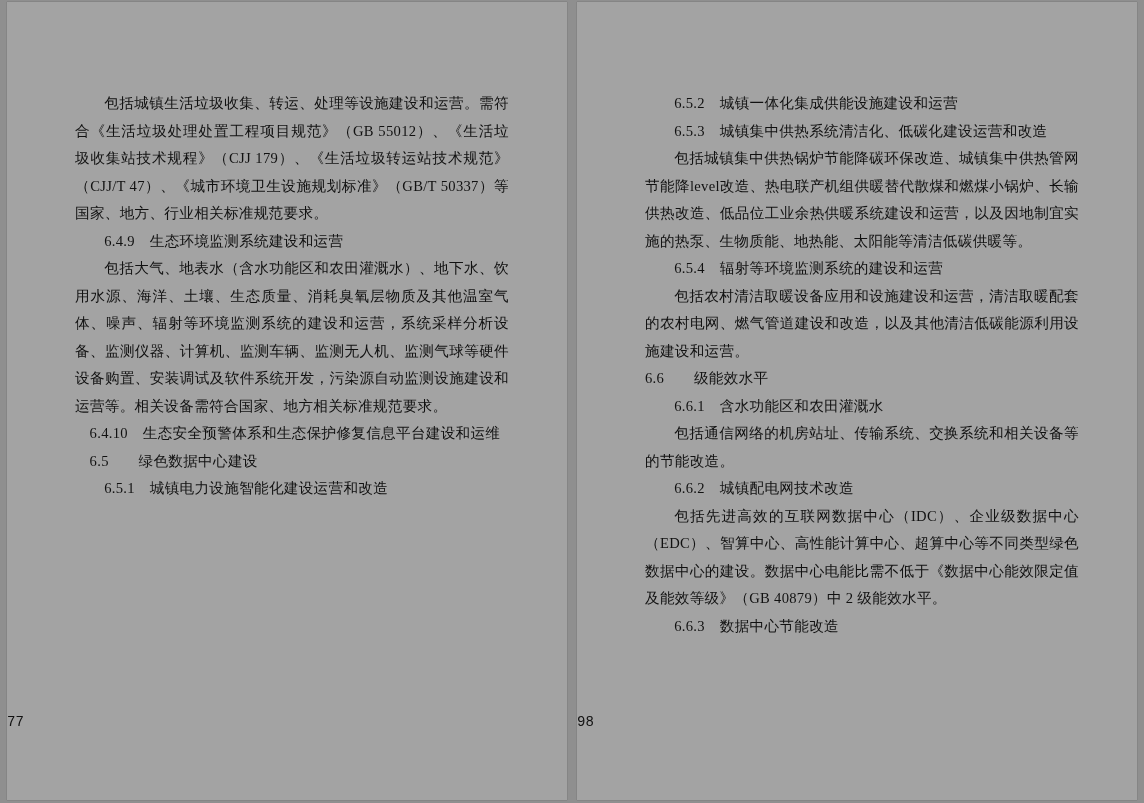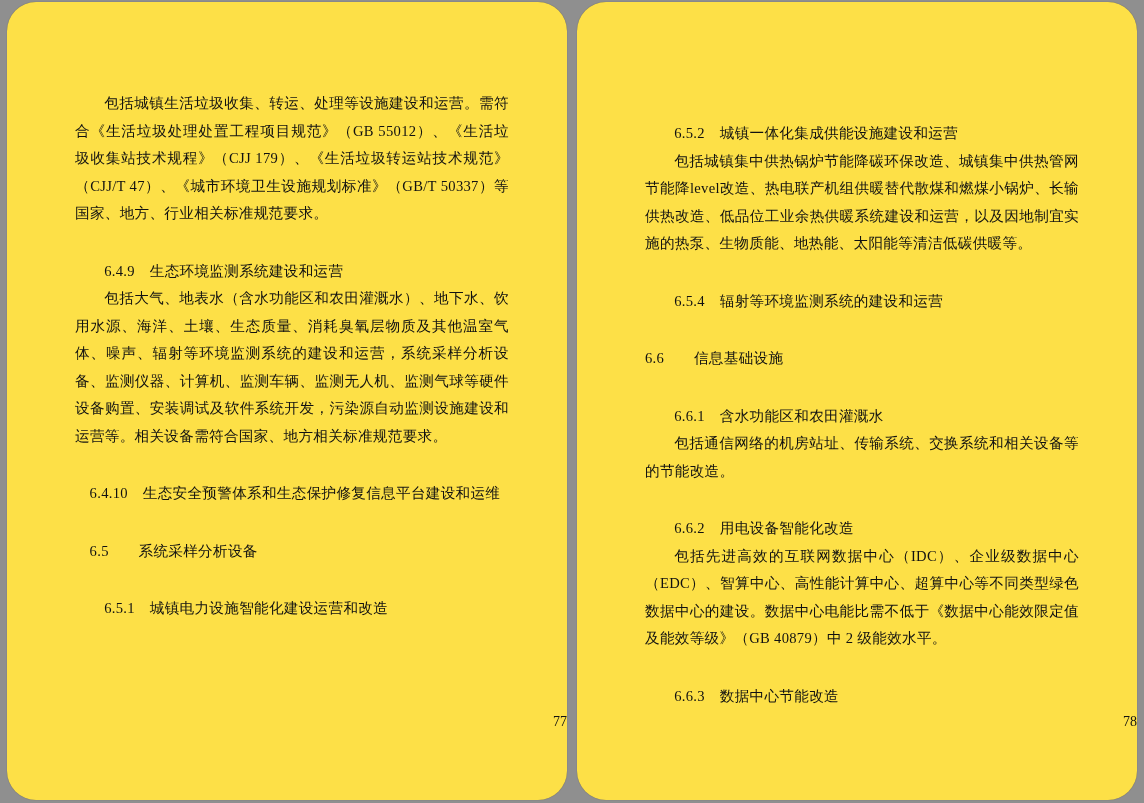--- a/index.html
+++ b/index.html
@@ -17,27 +17,26 @@
     display: flex;
     width: 1144px;
     height: 803px;
     gap: 10px;
     justify-content: center;
     align-items: flex-start;
     padding-top: 2px;
     box-sizing: border-box;
   }
   .page {
-    background: #fde047;
+    background: #a3a3a3;
     width: 560px;
     height: 798px;
     box-sizing: border-box;
     position: relative;
     box-shadow: 0 0 1px rgba(0,0,0,0.4);
-    border-radius: 29px;
   }
   .page-inner {
     position: absolute;
     left: 68px;
     right: 58px;
     top: 88px;
     bottom: 0;
   }
   .para {
     font-size: 14.6px;
@@ -53,83 +52,84 @@
     font-size: 14.6px;
     line-height: 27.5px;
     color: #111;
     margin: 0;
     text-align: left;
     letter-spacing: 0.3px;
     white-space: pre;
   }
   .heading .num {
     display: inline-block;
-    margin-top: 30px;
   }
   .heading.indent-1 { padding-left: 2em; }
   .heading.indent-0 { padding-left: 1em; }
   .heading.noindent { padding-left: 0; }
   .pageno {
     position: absolute;
     bottom: 70px;
     left: 0;
     right: 0;
-    text-align: right;
+    text-align: left;
     font-size: 14px;
     color: #111;
-    font-family: Liberation Serif, serif;
+    font-family: Liberation Mono, monospace;
   }
 </style>
 </head>
 <body>
 
 <div class="spread">
 
   <div class="page">
     <div class="page-inner">
 
       <p class="para">包括城镇生活垃圾收集、转运、处理等设施建设和运营。需符合《生活垃圾处理处置工程项目规范》（GB 55012）、《生活垃圾收集站技术规程》（CJJ 179）、《生活垃圾转运站技术规范》（CJJ/T 47）、《城市环境卫生设施规划标准》（GB/T 50337）等国家、地方、行业相关标准规范要求。</p>
 
       <p class="heading indent-1"><span class="num">6.4.9</span>　<span>生态环境监测系统建设和运营</span></p>
 
       <p class="para">包括大气、地表水（含水功能区和农田灌溉水）、地下水、饮用水源、海洋、土壤、生态质量、消耗臭氧层物质及其他温室气体、噪声、辐射等环境监测系统的建设和运营，系统采样分析设备、监测仪器、计算机、监测车辆、监测无人机、监测气球等硬件设备购置、安装调试及软件系统开发，污染源自动监测设施建设和运营等。相关设备需符合国家、地方相关标准规范要求。</p>
 
       <p class="heading indent-0"><span class="num">6.4.10</span>　<span>生态安全预警体系和生态保护修复信息平台建设和运维</span></p>
 
 
-      <p class="heading indent-0"><span class="num">6.5</span>　　<span>系统采样分析设备</span></p>
+      <p class="heading indent-0"><span class="num">6.5</span>　　<span>绿色数据中心建设</span></p>
 
       <p class="heading indent-1"><span class="num">6.5.1</span>　<span>城镇电力设施智能化建设运营和改造</span></p>
 
 
     </div>
     <div class="pageno">77</div>
   </div>
 
   <div class="page">
     <div class="page-inner">
 
       <p class="heading indent-1"><span class="num">6.5.2</span>　<span>城镇一体化集成供能设施建设和运营</span></p>
 
 
+      <p class="heading indent-1"><span class="num">6.5.3</span>　<span>城镇集中供热系统清洁化、低碳化建设运营和改造</span></p>
 
       <p class="para">包括城镇集中供热锅炉节能降碳环保改造、城镇集中供热管网节能降level改造、热电联产机组供暖替代散煤和燃煤小锅炉、长输供热改造、低品位工业余热供暖系统建设和运营，以及因地制宜实施的热泵、生物质能、地热能、太阳能等清洁低碳供暖等。</p>
 
       <p class="heading indent-1"><span class="num">6.5.4</span>　<span>辐射等环境监测系统的建设和运营</span></p>
 
+      <p class="para">包括农村清洁取暖设备应用和设施建设和运营，清洁取暖配套的农村电网、燃气管道建设和改造，以及其他清洁低碳能源利用设施建设和运营。</p>
 
-      <p class="heading noindent"><span class="num">6.6</span>　　<span>信息基础设施</span></p>
+      <p class="heading noindent"><span class="num">6.6</span>　　<span>级能效水平</span></p>
 
       <p class="heading indent-1"><span class="num">6.6.1</span>　<span>含水功能区和农田灌溉水</span></p>
 
       <p class="para">包括通信网络的机房站址、传输系统、交换系统和相关设备等的节能改造。</p>
 
-      <p class="heading indent-1"><span class="num">6.6.2</span>　<span>用电设备智能化改造</span></p>
+      <p class="heading indent-1"><span class="num">6.6.2</span>　<span>城镇配电网技术改造</span></p>
 
       <p class="para">包括先进高效的互联网数据中心（IDC）、企业级数据中心（EDC）、智算中心、高性能计算中心、超算中心等不同类型绿色数据中心的建设。数据中心电能比需不低于《数据中心能效限定值及能效等级》（GB 40879）中 2 级能效水平。</p>
 
       <p class="heading indent-1"><span class="num">6.6.3</span>　<span>数据中心节能改造</span></p>
 
     </div>
-    <div class="pageno">78</div>
+    <div class="pageno">98</div>
   </div>
 
 </div>
 
 </body></html>

